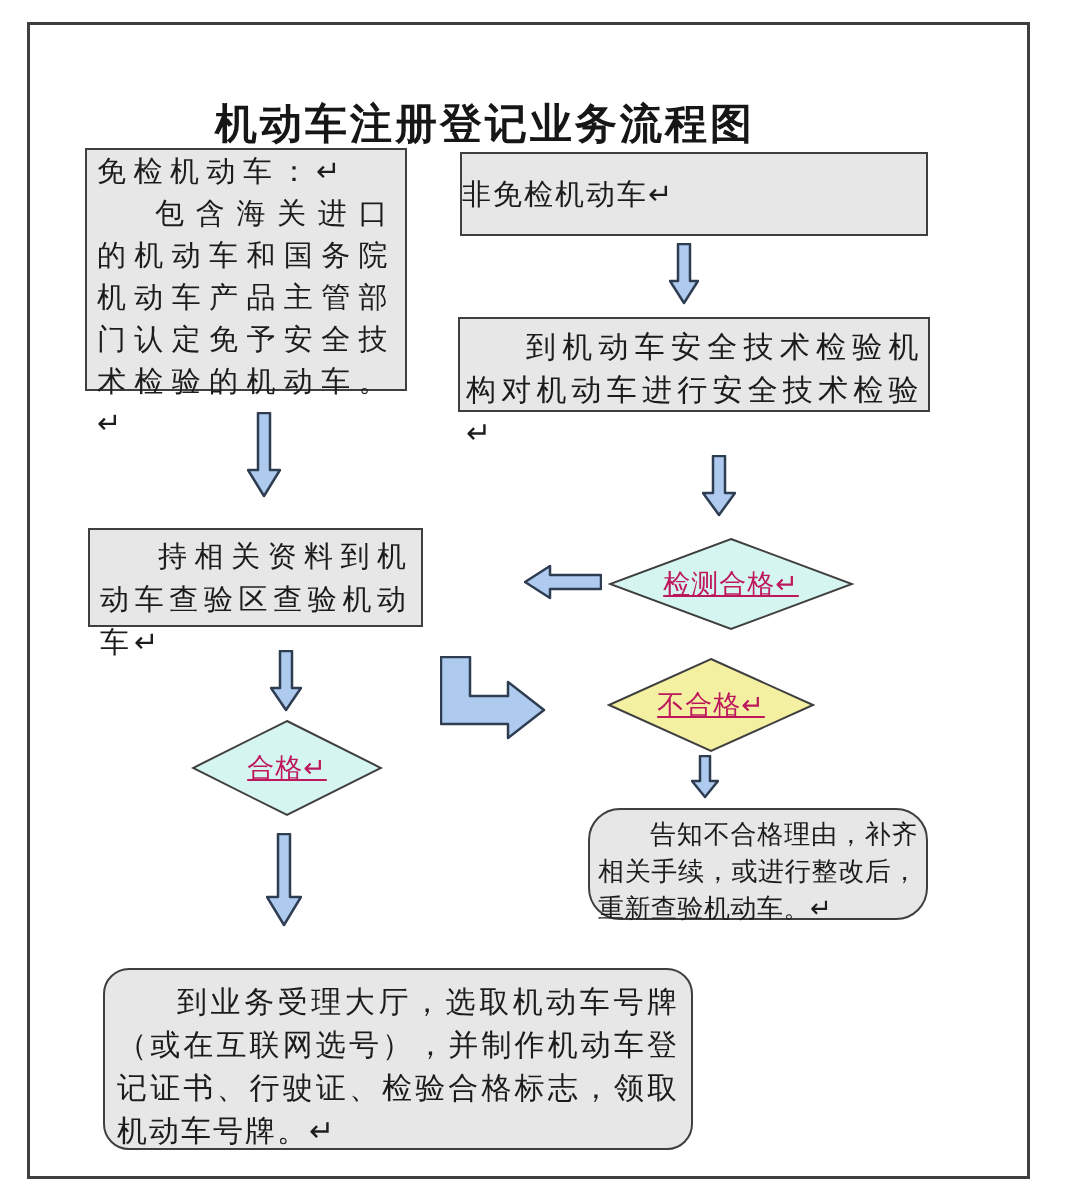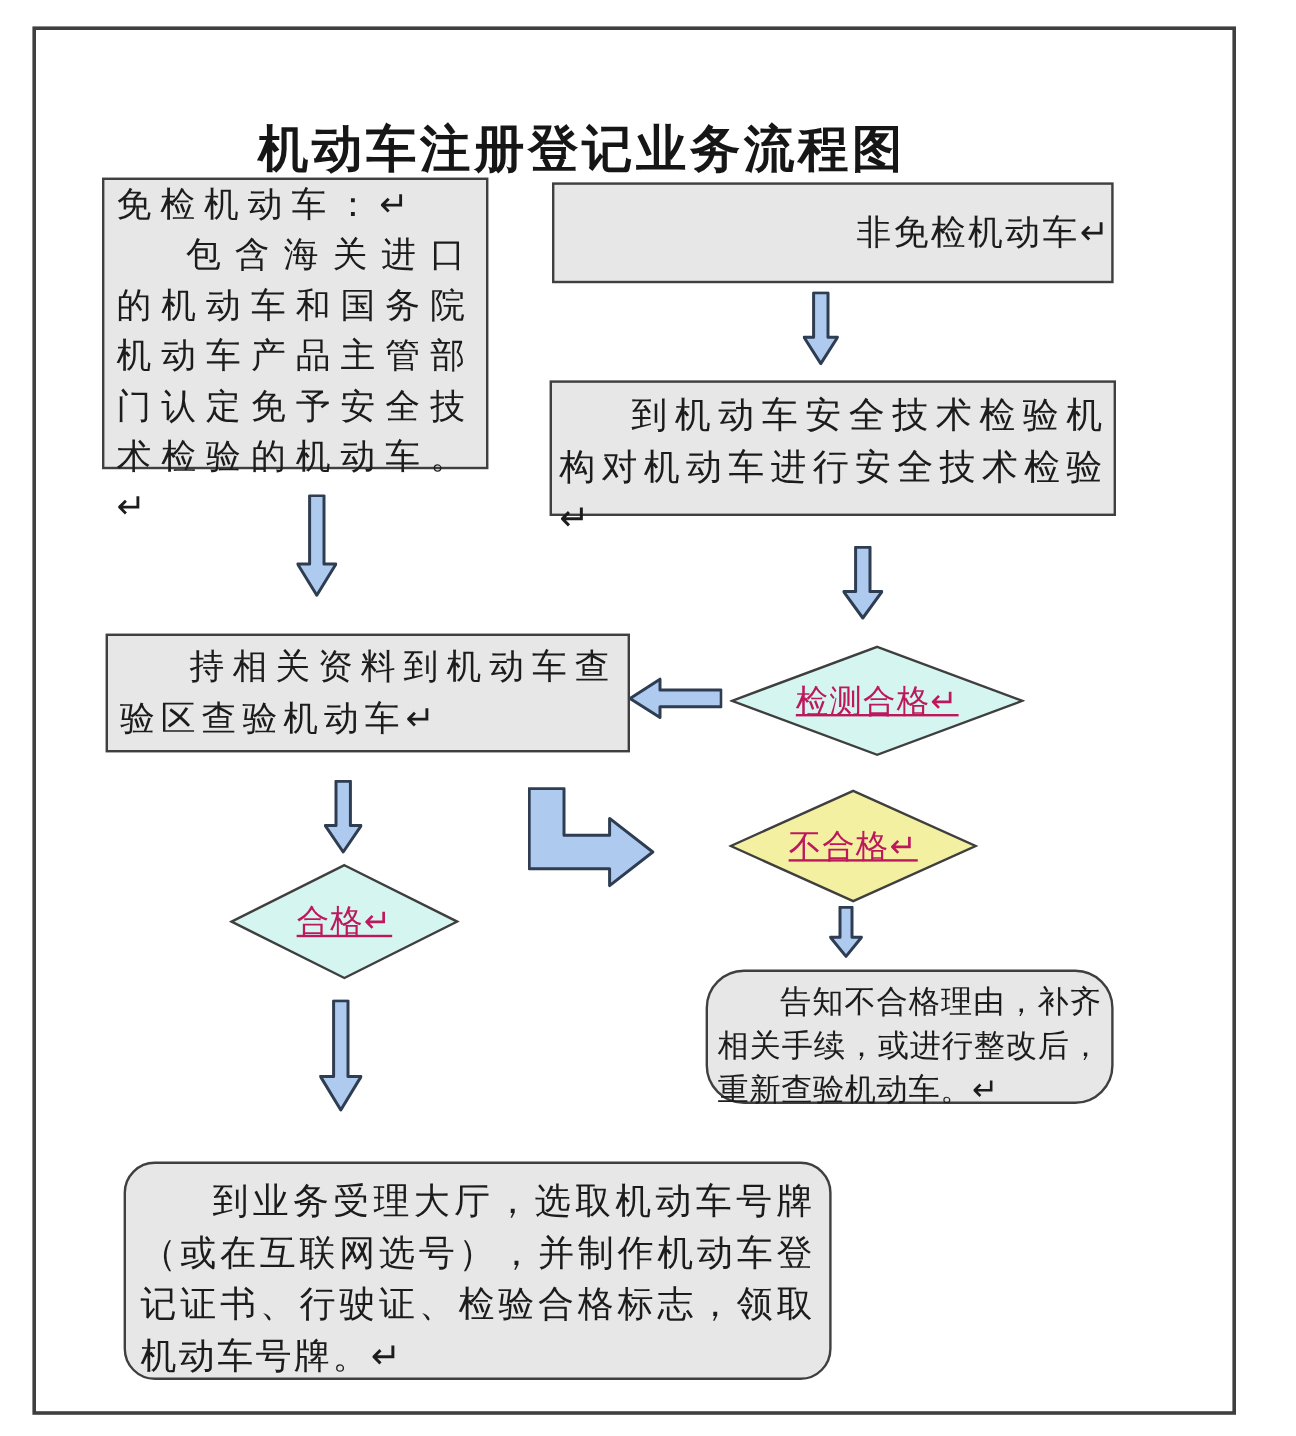--- a/index.html
+++ b/index.html
@@ -11,25 +11,25 @@
   .title{
     position:absolute;left:85px;top:48px;width:800px;text-align:center;
     font-size:42px;font-weight:700;letter-spacing:3px;color:#161616;margin-top:48px;
   }
   .box{
     position:absolute;background:var(--box-fill,#e7e7e7);border:2px solid var(--box-border,#3f3f3f);
     box-sizing:border-box;font-size:29px;line-height:42px;text-align:justify;
   }
   .box p{margin:0;}
   .indent{text-indent:2em;}
-  .center-text{display:flex;align-items:center;justify-content:flex-end;text-align:center;}
+  .center-text{display:flex;align-items:center;justify-content:flex-start;text-align:center;}
   .node-exempt{left:85px;top:148px;width:322px;height:243px;padding:0 10px;letter-spacing:7.5px;}
   .node-nonexempt{left:460px;top:152px;width:468px;height:84px;font-size:29px;letter-spacing:2px;}
-  .node-inspection{left:458px;top:317px;width:472px;height:113px;padding:6px;font-size:30px;letter-spacing:3.5px;line-height:43px;}
-  .node-materials{left:88px;top:528px;width:437px;height:99px;padding:5px 10px;letter-spacing:5px;line-height:43px;}
+  .node-inspection{left:458px;top:317px;width:472px;height:95px;padding:6px;font-size:30px;letter-spacing:3.5px;line-height:43px;}
+  .node-materials{left:88px;top:528px;width:335px;height:99px;padding:5px 10px;letter-spacing:5px;line-height:43px;}
   .node-notify{left:588px;top:808px;width:340px;height:112px;padding:6px 8px;font-size:26px;letter-spacing:0.5px;line-height:37px;border-radius:32px;}
   .node-final{left:103px;top:968px;width:590px;height:182px;padding:10px 12px;font-size:30px;letter-spacing:2px;line-height:43px;border-radius:26px;}
   .diamond{position:absolute;}
   .diamond svg{position:absolute;left:0;top:0;width:100%;height:100%;}
   .diamond .lbl{
     position:absolute;inset:0;display:flex;align-items:center;justify-content:center;
     font-size:27px;letter-spacing:1px;color:#be185d;text-decoration:underline;
   }
   .d-test{left:608px;top:537px;width:246px;height:94px;}
   .d-pass{left:191px;top:719px;width:192px;height:98px;}

